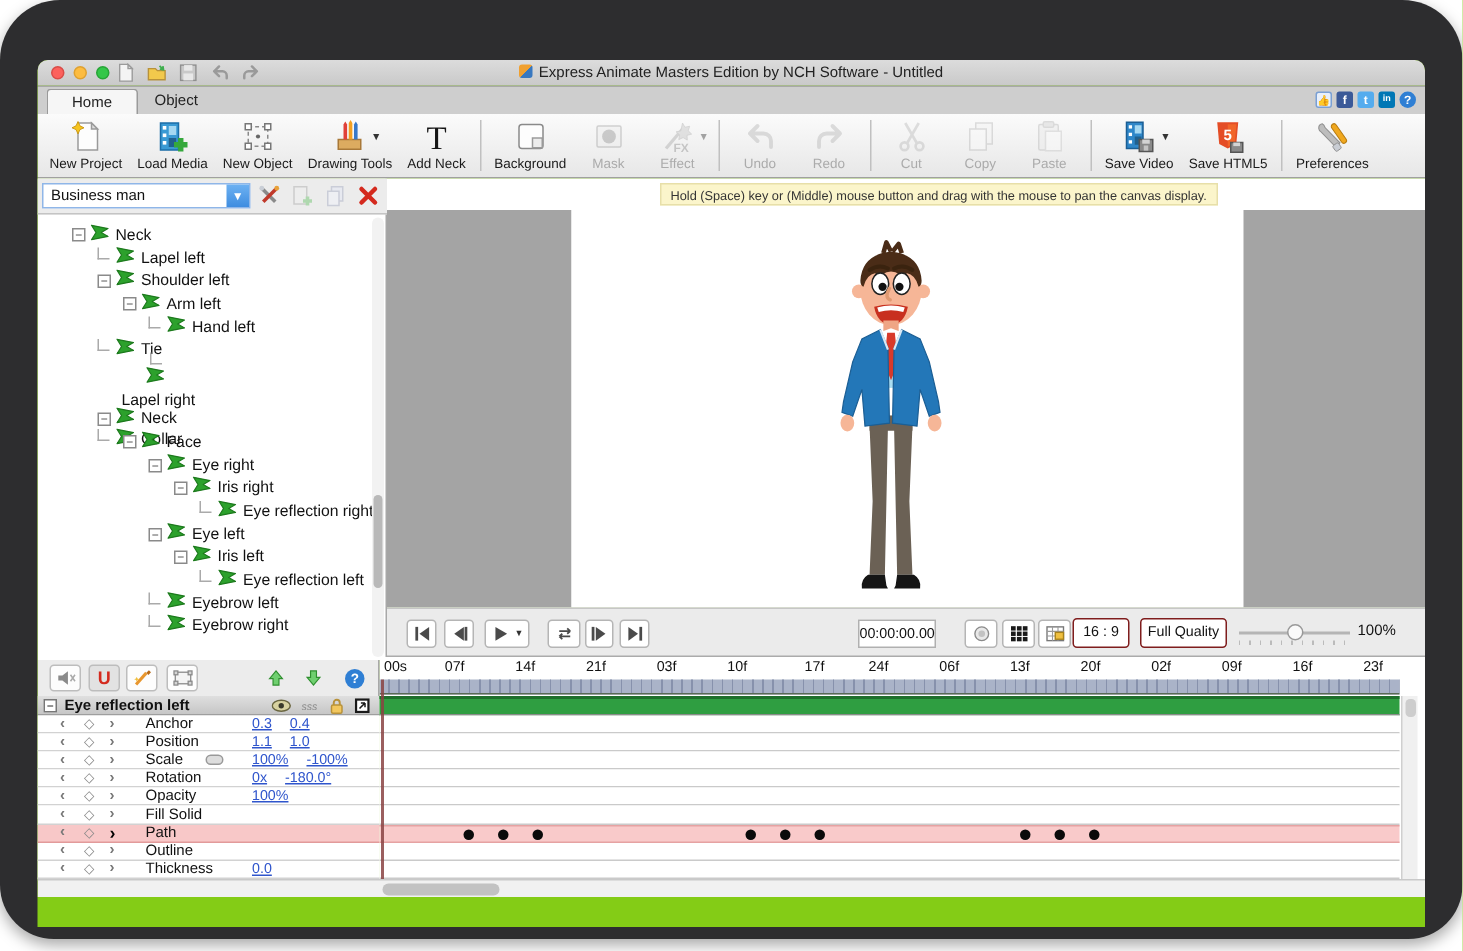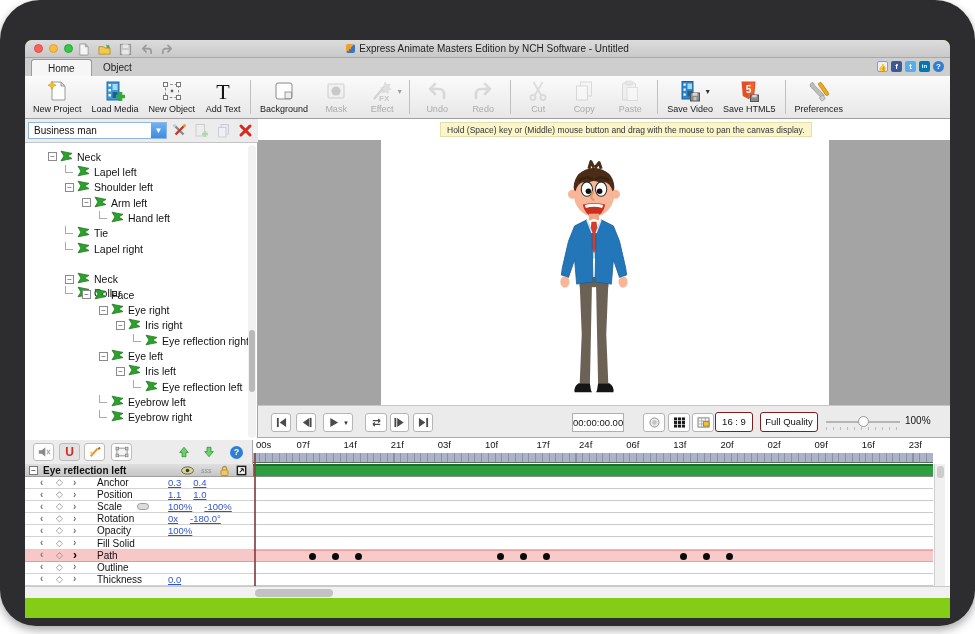--- a/index.html
+++ b/index.html
@@ -192,23 +192,32 @@
               <rect x="3.5" y="3.5" width="4" height="4" fill="#fff" stroke="#777"></rect>
               <rect x="16.5" y="3.5" width="4" height="4" fill="#fff" stroke="#777"></rect>
               <rect x="3.5" y="16.5" width="4" height="4" fill="#fff" stroke="#777"></rect>
               <rect x="16.5" y="16.5" width="4" height="4" fill="#fff" stroke="#777"></rect>
               <circle cx="12" cy="12" r="1.4" fill="#666"></circle>
             </svg></span>
           <span class="tlabel">New Object</span>
         </div>
         <div class="tbtn">
           <span class="ticon"><svg viewBox="0 0 24 24">
+              <rect x="4.5" y="14" width="15" height="6.5" fill="#dcab60" stroke="#a87838"></rect>
+              <path d="M8 14V4l1.2-2L10.4 4v10z" fill="#e04038"></path>
+              <path d="M11.5 14V3l1.2-2 1.2 2v11z" fill="#f4a020"></path>
+              <path d="M15 14V4l1.2-2L17.4 4v10z" fill="#3878c8"></path>
+            </svg><span class="dd">▼</span></span>
+          <span class="tlabel">Drawing Tools</span>
+        </div>
+        <div class="tbtn">
+          <span class="ticon"><svg viewBox="0 0 24 24">
               <text x="12" y="20" font-size="22" text-anchor="middle" fill="#151515" font-family="Liberation Serif,serif">T</text>
             </svg></span>
-          <span class="tlabel">Add Text</span>
+          <span class="tlabel">Add Neck</span>
         </div>
         <div class="tsep"></div>
         <div class="tbtn">
           <span class="ticon"><svg viewBox="0 0 24 24">
               <rect x="4" y="4" width="16" height="16" rx="2" fill="#fdfdfd" stroke="#8a8a8a"></rect>
               <rect x="13" y="13" width="6.5" height="6.5" fill="#ececec" stroke="#9a9a9a"></rect>
             </svg></span>
           <span class="tlabel">Background</span>
         </div>
         <div class="tbtn disabled">
@@ -369,21 +378,21 @@
               </svg></span>
             <span class="tlbl">Hand left</span>
           </div>
           <div class="trow" style="left: 40px; top: 82.75px;">
             <span class="elbow"></span>
             <span class="flag"><svg width="13" height="12" viewBox="0 0 13 12">
                 <path d="M1 1.2L12 3.4 7.5 6 12 8.6 1 10.8 4 6z" fill="#2ca12c" stroke="#1d7a1d" stroke-width=".8" stroke-linejoin="round"></path>
               </svg></span>
             <span class="tlbl">Tie</span>
           </div>
-          <div class="trow" style="left: 40px; top: 98.1px;">
+          <div class="trow" style="left: 56px; top: 98.1px; flex-direction: column;">
             <span class="elbow"></span>
             <span class="flag"><svg width="13" height="12" viewBox="0 0 13 12">
                 <path d="M1 1.2L12 3.4 7.5 6 12 8.6 1 10.8 4 6z" fill="#2ca12c" stroke="#1d7a1d" stroke-width=".8" stroke-linejoin="round"></path>
               </svg></span>
             <span class="tlbl">Lapel right</span>
           </div>
           <div class="trow" style="left: 40px; top: 113.45px; margin-top: 29px;">
             <span class="elbow"></span>
             <span class="flag"><svg width="13" height="12" viewBox="0 0 13 12">
                 <path d="M1 1.2L12 3.4 7.5 6 12 8.6 1 10.8 4 6z" fill="#2ca12c" stroke="#1d7a1d" stroke-width=".8" stroke-linejoin="round"></path>

